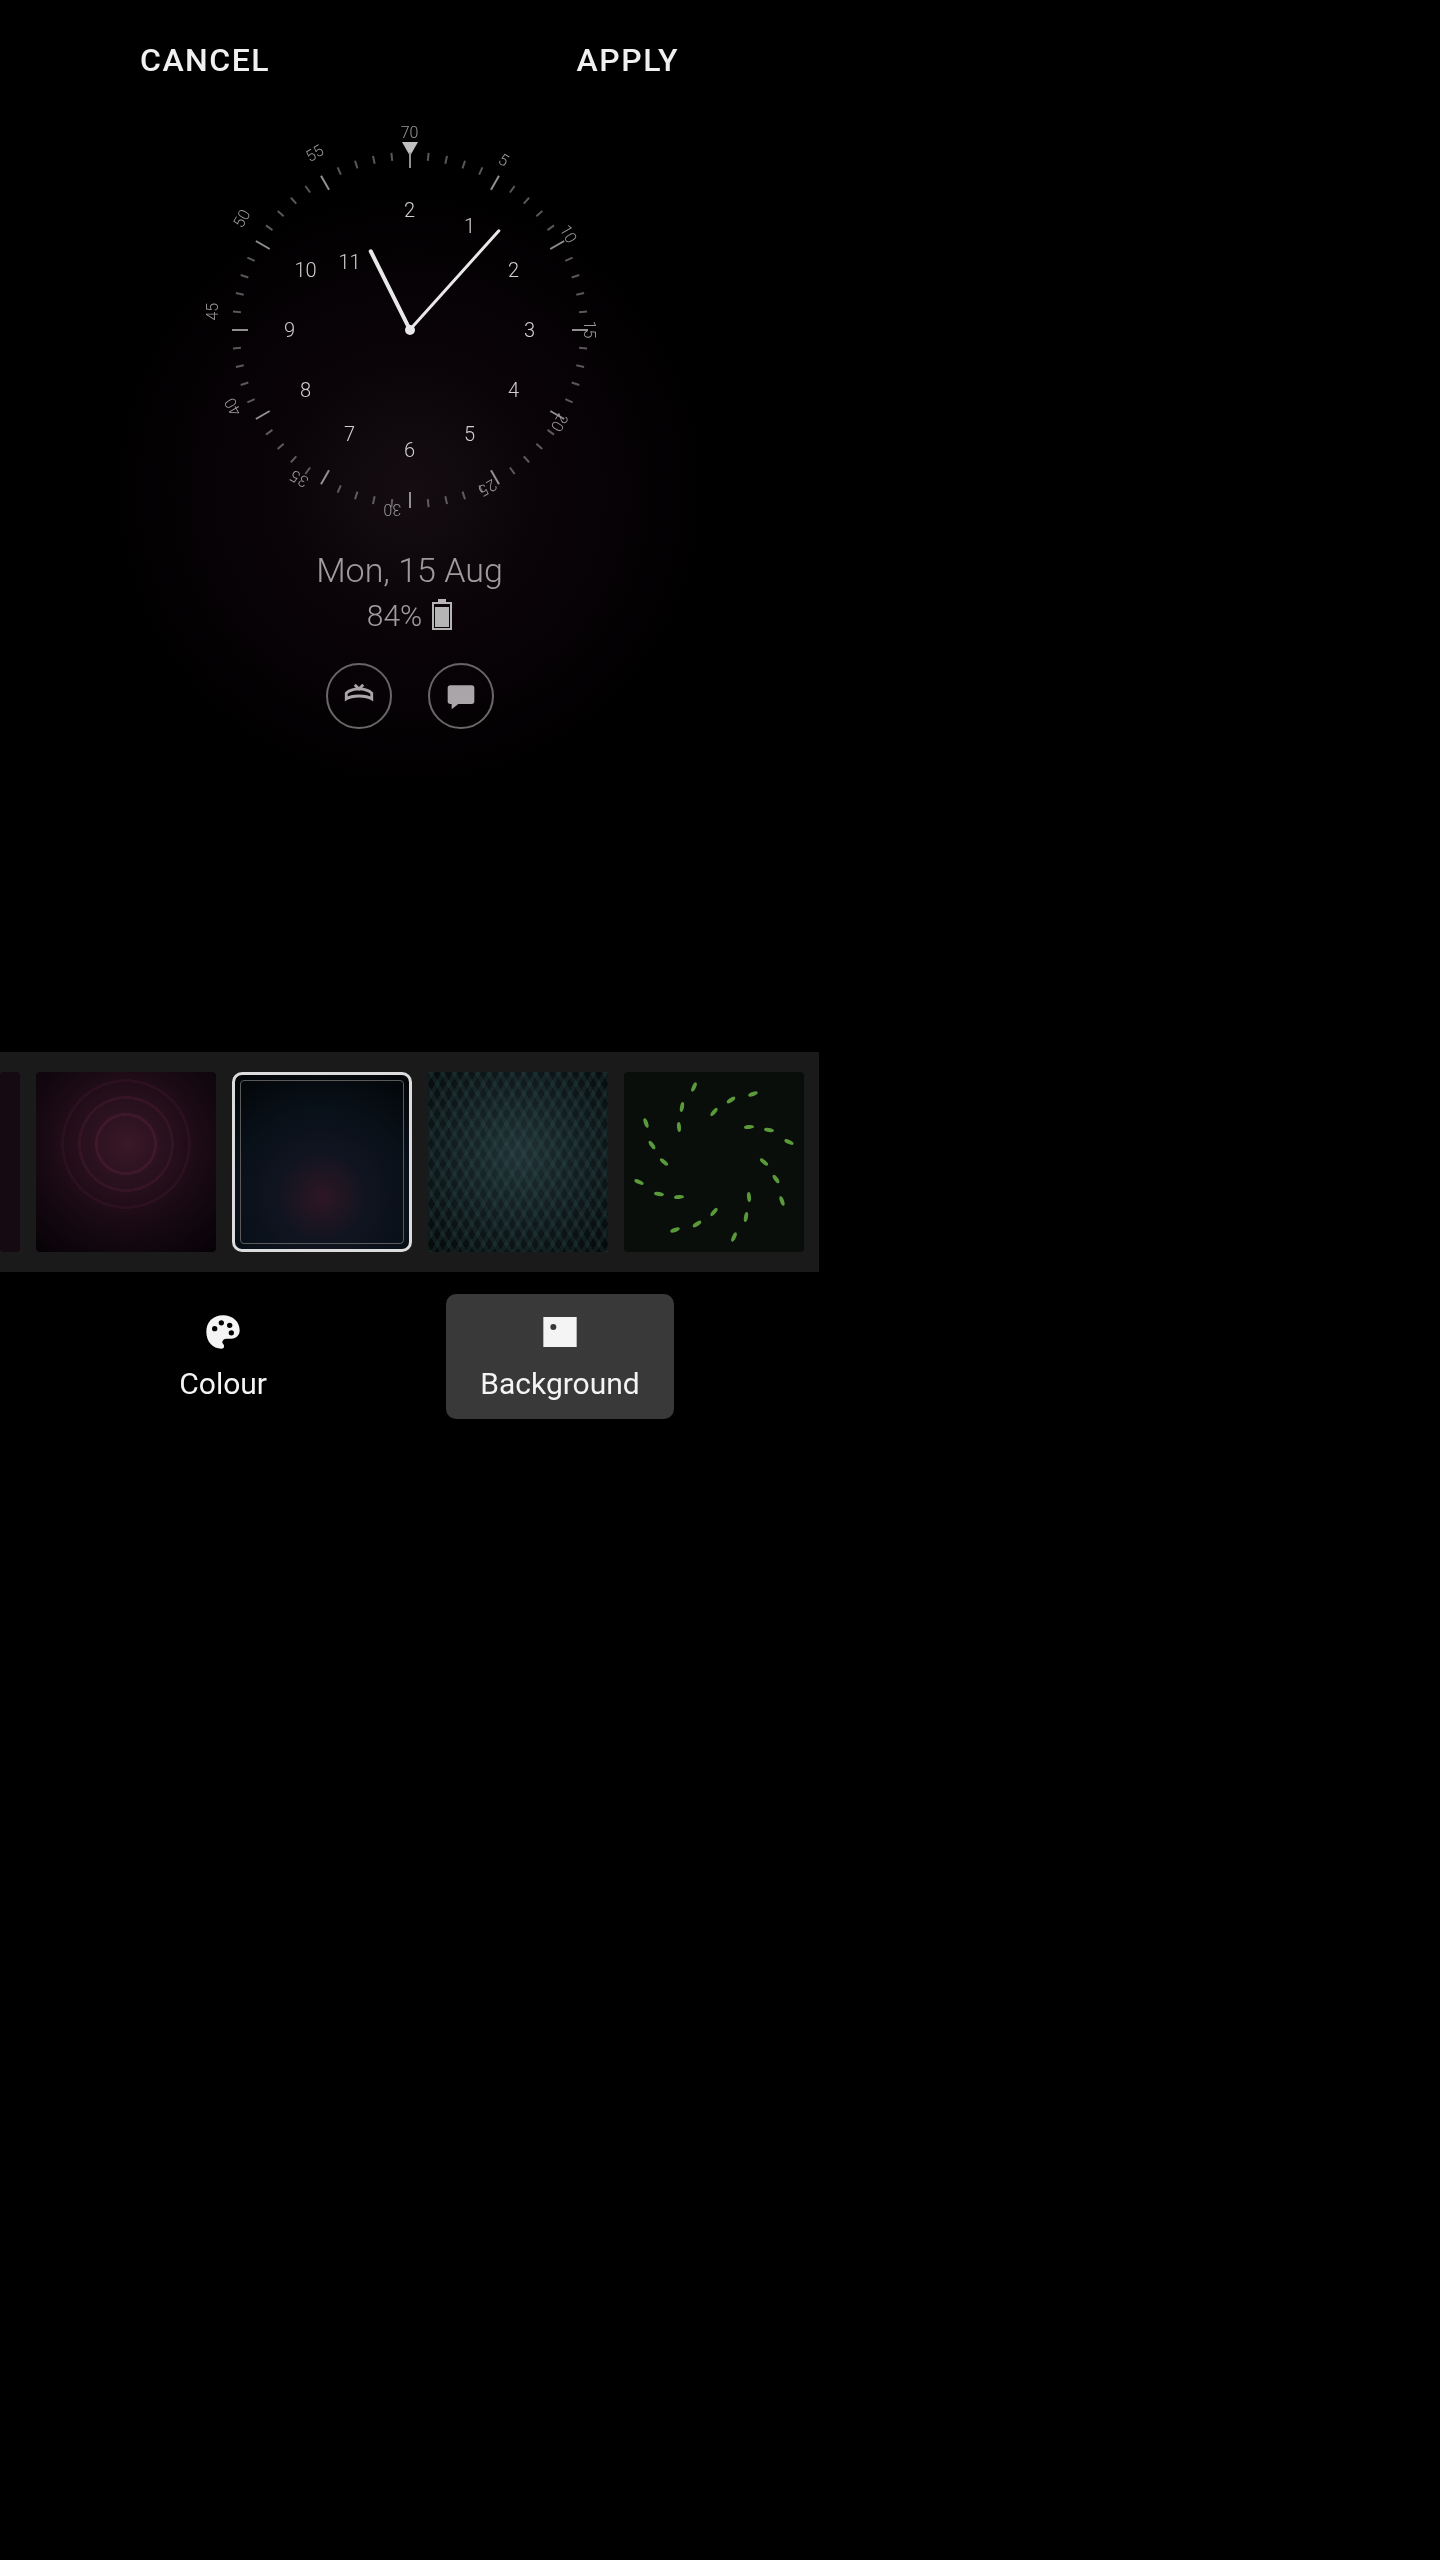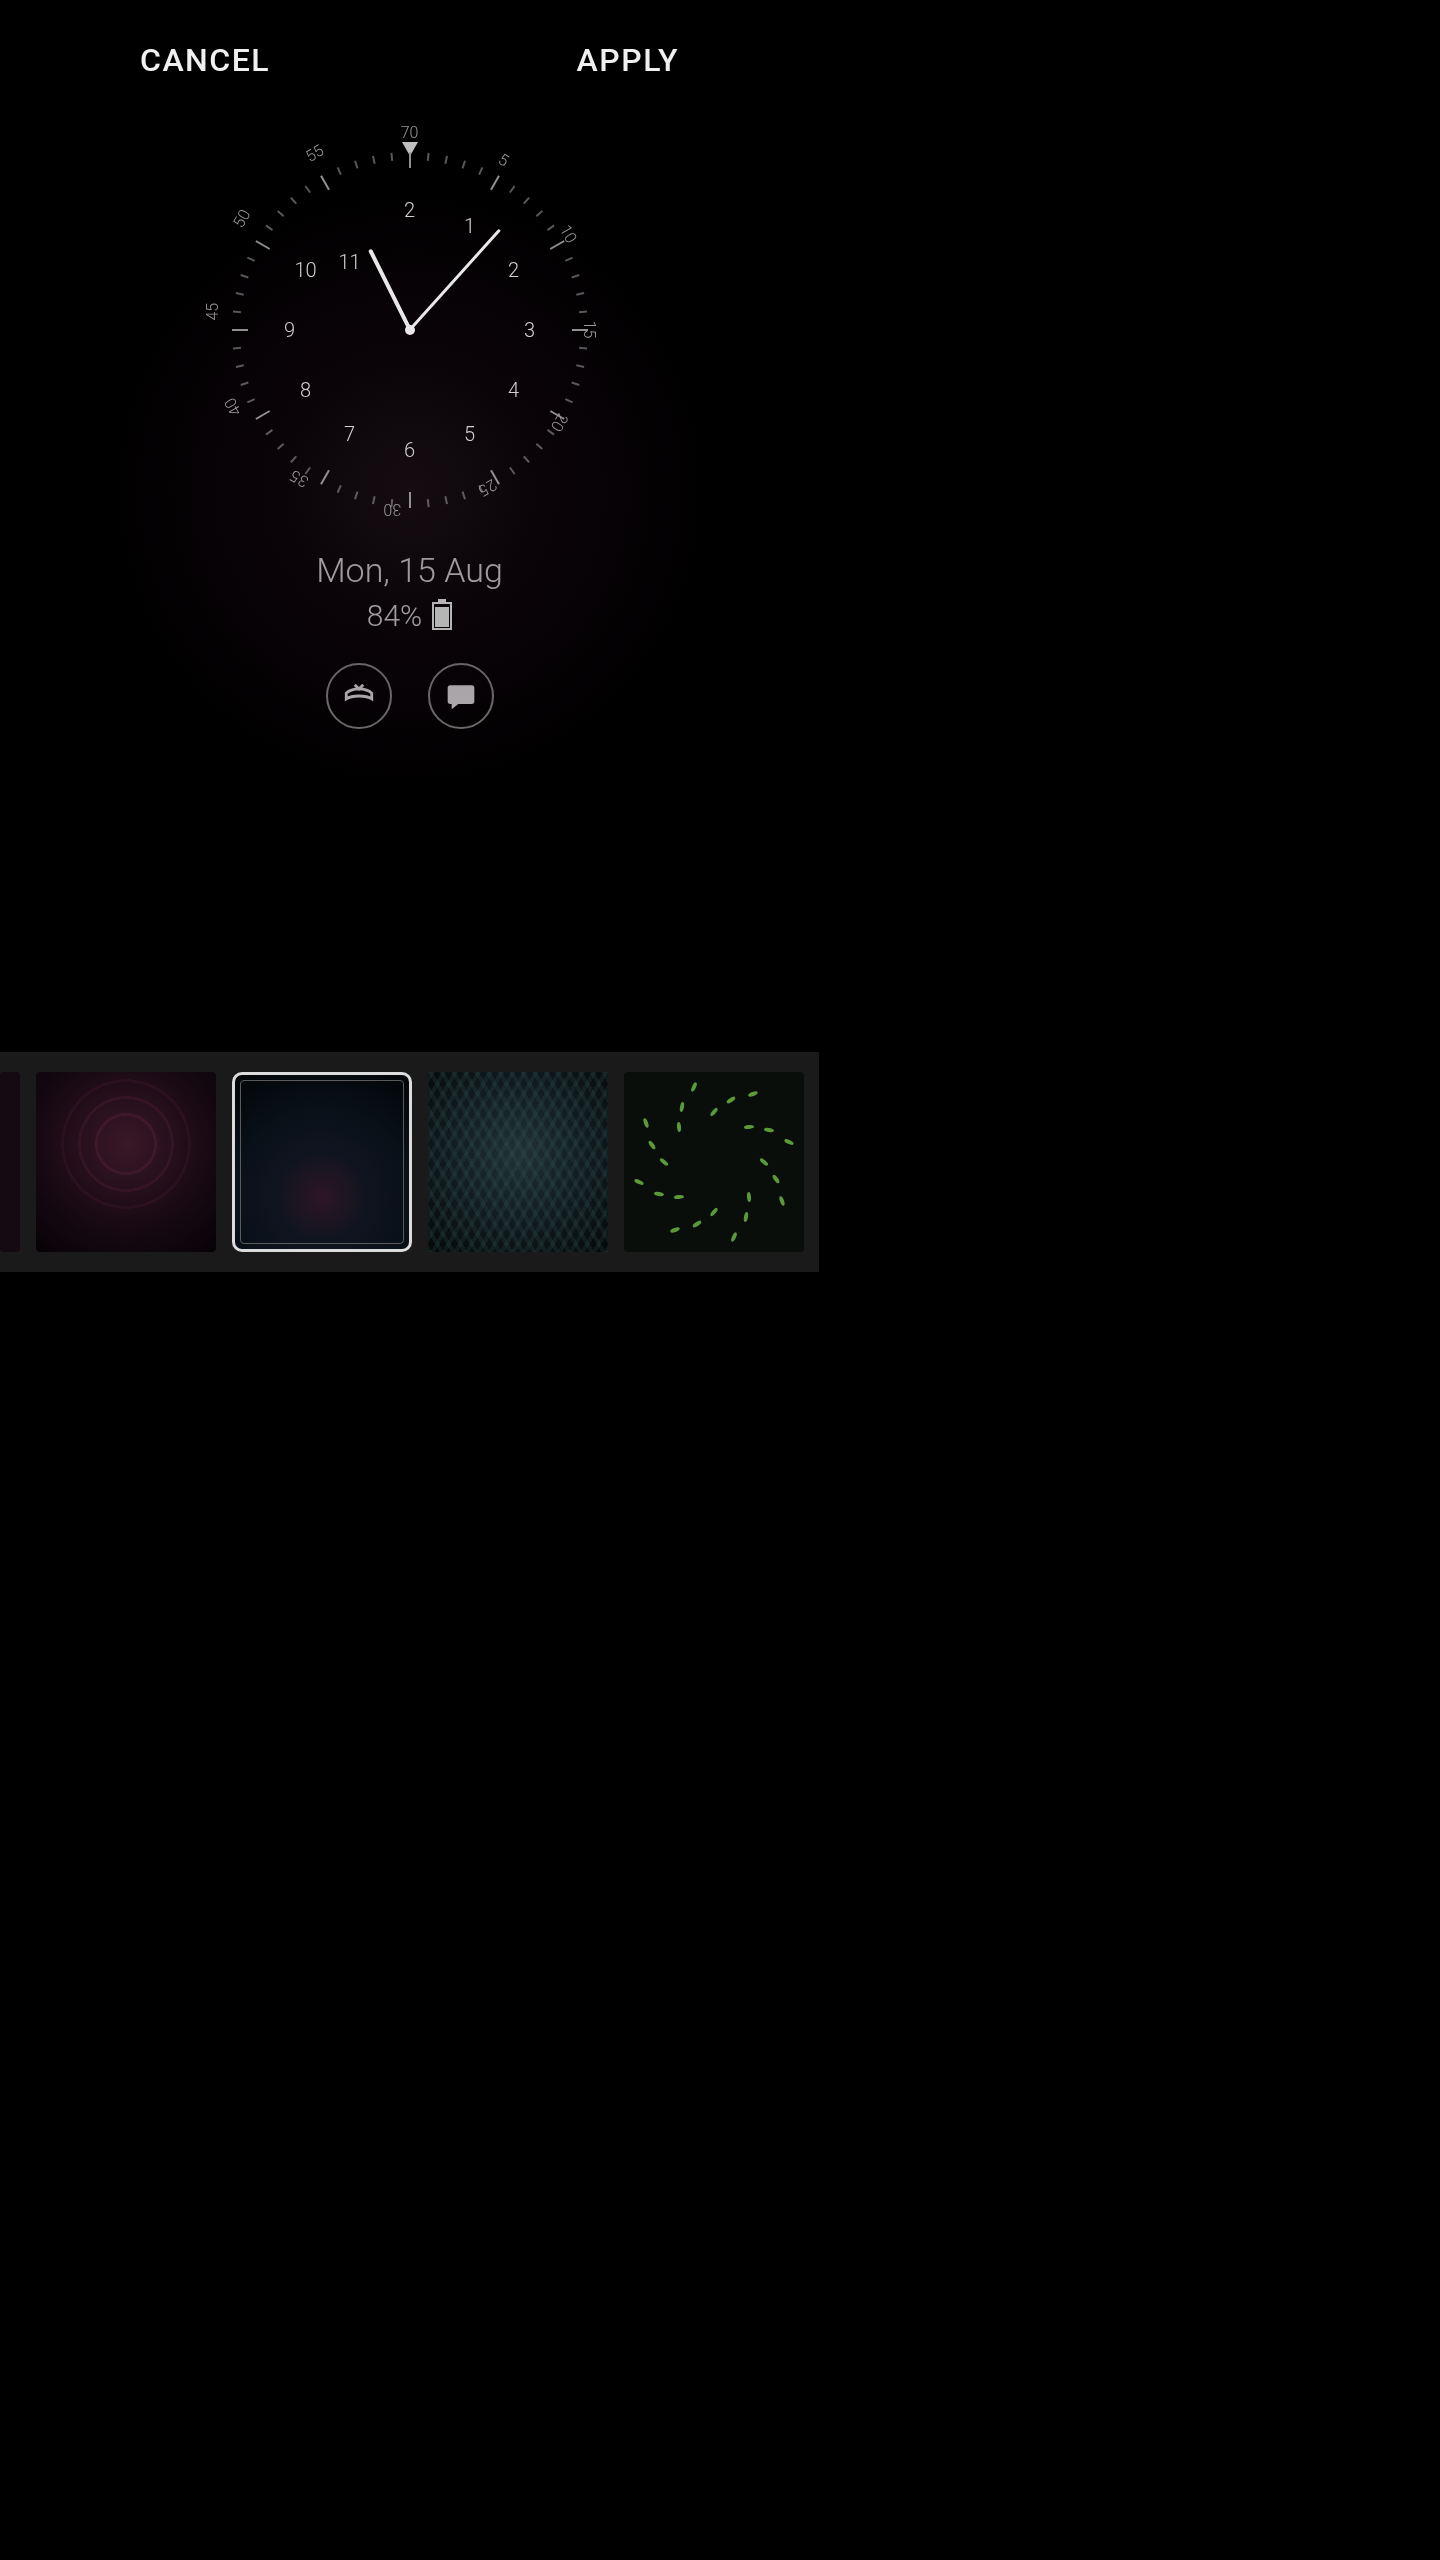--- a/index.html
+++ b/index.html
@@ -345,13 +345,31 @@
       <div class="leaf" style="left: 101.564px; top: 26.1807px; transform: rotate(325deg);"></div>
       <div class="leaf" style="left: 124px; top: 20.45px; transform: rotate(340deg);"></div>
       <div class="leaf" style="left: 120.355px; top: 52.6447px; transform: rotate(355deg);"></div>
       <div class="leaf" style="left: 140.426px; top: 56px; transform: rotate(370deg);"></div>
       <div class="leaf" style="left: 160.342px; top: 67.8121px; transform: rotate(385deg);"></div>
     </div>
   </div>
 <div class="caret2"></div>
 
 <div class="bottombar">
+  <div class="bottom-opt">
+    <svg width="40" height="40" viewBox="0 0 24 24" fill="#f4f4f4">
+      <path d="M12 2 C6 2 2 6 2 12 C2 18 6 22 11 22 C13 22 13 20 12 19 C11 18 12 16 14 16 H17 C20 16 22 14 22 11 C22 6 18 2 12 2 Z"></path>
+      <circle cx="7" cy="10" r="1.6" fill="#000"></circle>
+      <circle cx="11" cy="6.5" r="1.6" fill="#000"></circle>
+      <circle cx="16" cy="8" r="1.6" fill="#000"></circle>
+      <circle cx="17" cy="12.5" r="1.6" fill="#000"></circle>
+    </svg>
+    <span>Colour</span>
+  </div>
+  <div class="bottom-opt active">
+    <svg width="40" height="40" viewBox="0 0 24 24" fill="#f4f4f4">
+      <path d="M3 4 H21 V20 H3 Z M3 20 L9 12 L13 17 L16 13 L21 20 Z" fill="#f4f4f4"></path>
+      <rect x="3" y="4" width="18" height="16" fill="none" stroke="#f4f4f4" stroke-width="2"></rect>
+      <circle cx="8" cy="9" r="1.8" fill="#393939"></circle>
+    </svg>
+    <span>Background</span>
+  </div>
 </div>
 
 </body></html>

